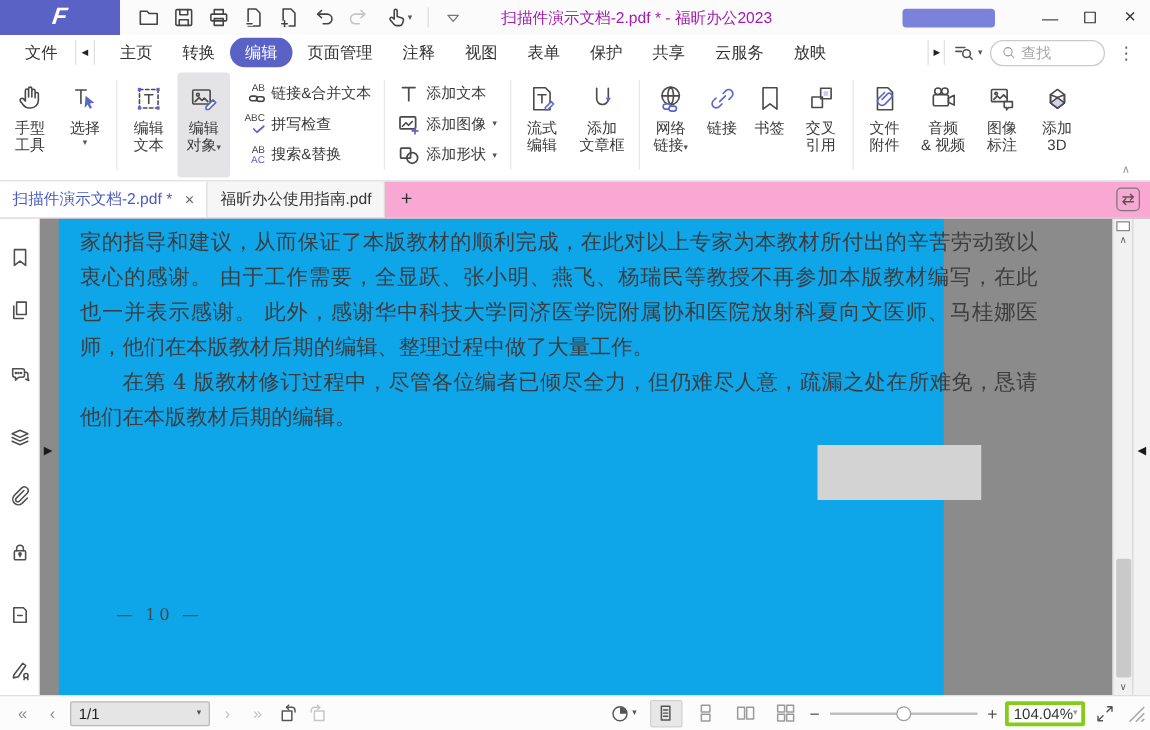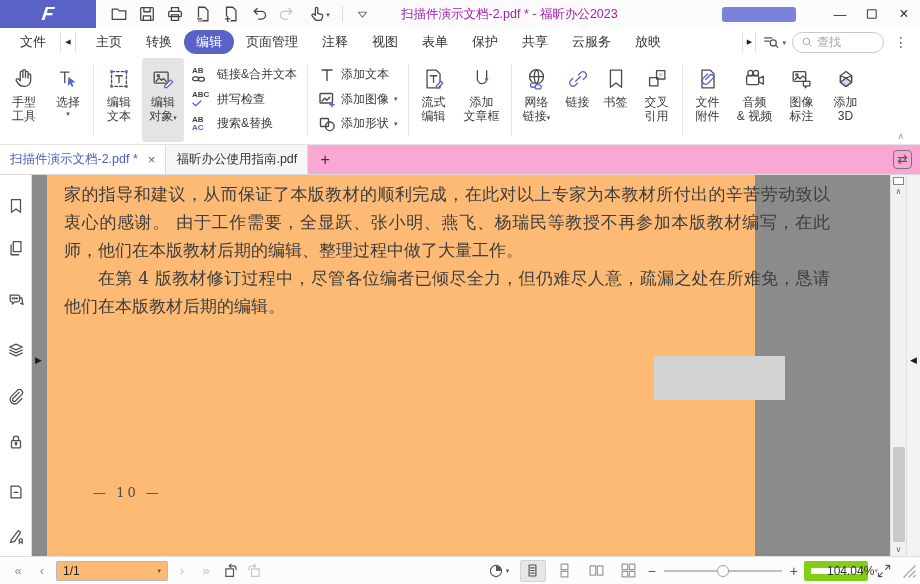--- a/index.html
+++ b/index.html
@@ -40,38 +40,38 @@
   .ribbon { height:89px; border-bottom:1px solid #E3E3E3; display:flex; align-items:stretch; padding:0 2px; position:relative; background:#fff; }
   .rsep { width:1px; background:#E8E8E8; margin:8px 3px; }
   .rbtn { min-width:42px; margin:2px 1px; border-radius:3px; display:flex; flex-direction:column; align-items:center; padding:8px 2px 0 2px; color:#3B3B3B; }
   .rbtn.active { background:#E4E4E6; }
   .rbtn svg { width:26px; height:26px; color:#4A4A4A; }
   .rlbl { margin-top:3px; font-size:12px; line-height:14px; text-align:center; white-space:pre-line; }
   .rcaret { font-size:7px; color:#555; margin-top:1px; }
   .inlinecaret { font-size:7px; color:#555; }
   .rrows { display:flex; flex-direction:column; justify-content:space-between; padding:8px 2px 10px 2px; }
   .rrow { display:flex; align-items:center; height:21px; font-size:12px; color:#3B3B3B; padding:0 5px; gap:5px; }
-  .abic { display:flex; flex-direction:column; align-items:flex-start; width:20px; font-weight:bold; font-size:8px; line-height:8px; color:#444; }
+  .abic { display:flex; flex-direction:column; align-items:flex-end; width:20px; font-weight:normal; font-size:8px; line-height:8px; color:#444; }
   .rowic { width:18px; height:18px; color:#4A4A4A; flex:0 0 auto; }
   .ribcollapse { position:absolute; right:16px; bottom:3px; color:#999; font-size:9px; }
 
   
   .tabbar { height:30px; background:#f9a8d4; border-bottom:1px solid #D9D9D9; display:flex; align-items:stretch; }
   .dtab { display:flex; align-items:center; padding:0 10px; font-size:12.5px; border-right:1px solid #DCDCDC; background:#F6F6F7; color:#333; }
   .dtab.active { background:#FFFFFF; color:#4A5BC0; }
   .dtab .x { margin-left:10px; color:#666; font-size:13px; }
   .newtab { width:34px; display:flex; align-items:center; justify-content:center; font-size:16px; color:#333; }
   .swapbox { margin-left:auto; align-self:center; margin-right:8px; width:19px; height:19px; border:1.4px solid #777; border-radius:4px; display:flex; align-items:center; justify-content:center; color:#555; }
 
   
   .main { position:absolute; top:175px; left:0; right:0; bottom:28px; display:flex; }
   .sidebar { width:32px; background:#fff; border-right:1px solid #DADADA; position:relative; flex:0 0 auto; }
   .sideic { position:absolute; left:7px; width:18px; height:18px; color:#4F4F4F; }
   .docarea { flex:1; background:#8B8B8B; position:relative; overflow:hidden; }
-  .page { position:absolute; left:15px; top:0; width:708px; height:100%; background:#fdba74; }
+  .page { position:absolute; left:15px; top:0; width:708px; height:100%; background:#0ea5e9; }
   .ptext { position:absolute; left:17px; top:5px; width:766px; font-family:"DejaVu Serif","Liberation Serif",serif; font-size:17px; color:#3D3D3D; }
   .pline { height:28px; line-height:28px; white-space:nowrap; }
   .pline.full { text-align:justify; text-align-last:justify; white-space:normal; overflow:hidden; }
   .pline.indent { text-indent:2em; }
   .redact { position:absolute; left:607px; top:181px; width:131px; height:44px; background:#D3D3D3; }
   .pfooter { position:absolute; left:46px; top:310px; font-size:13px; color:#4A4A4A; letter-spacing:3px; font-family:"DejaVu Serif","Liberation Serif",serif; }
   .paneltoggle { position:absolute; font-size:9px; color:#1A1A1A; top:180px; }
   .ltoggle { left:3px; }
   .scrollbar { position:absolute; top:0; bottom:0; right:14px; width:16px; background:#F1F1F1; border-left:1px solid #DFDFDF; }
   .scr-split { position:absolute; top:2px; left:2px; width:11px; height:8px; border:1px solid #888; background:#fff; }
@@ -79,31 +79,31 @@
   .scr-dn { position:absolute; bottom:2px; width:100%; text-align:center; font-size:8px; color:#666; }
   .scr-thumb { position:absolute; left:2px; width:12px; top:272px; height:95px; background:#C9C9C9; border-radius:2px; }
   .rightstrip { position:absolute; top:0; bottom:0; right:0; width:14px; background:#F3F3F3; border-left:1px solid #E0E0E0; }
   .rtoggle { right:3px; }
 
   
   .statusbar { position:absolute; left:0; right:0; bottom:0; height:28px; background:#FCFCFC; border-top:1px solid #DEDEDE; display:flex; align-items:center; font-size:12px; color:#555; }
   .sb-left { display:flex; align-items:center; gap:4px; padding-left:8px; }
   .navg { width:20px; text-align:center; color:#8E8E8E; font-size:13px; }
   .navg.dim { color:#C3C3C3; }
-  .pagebox { width:112px; height:20px; border:1px solid #B9B9B9; border-radius:2px; display:flex; align-items:center; padding:0 6px; color:#222; background:#fdba74; }
+  .pagebox { width:112px; height:20px; border:1px solid #B9B9B9; border-radius:2px; display:flex; align-items:center; padding:0 6px; color:#222; background:#e5e5e5; }
   .pagebox .caret { margin-left:auto; color:#555; }
   .sbic { width:20px; height:20px; display:flex; align-items:center; justify-content:center; color:#555; }
   .sbic.dim { color:#C6C6C6; }
   .sb-right { margin-left:auto; display:flex; align-items:center; gap:6px; padding-right:4px; }
   .layoutbtn { width:26px; height:22px; display:flex; align-items:center; justify-content:center; color:#9A9A9A; border-radius:2px; }
   .layoutbtn.active { background:#E7E7E8; border:1px solid #D2D2D2; color:#555; }
   .zslider { width:118px; height:2px; background:#BFBFBF; position:relative; margin:0 2px; }
   .zthumb { position:absolute; left:50%; top:50%; transform:translate(-50%,-50%); width:12px; height:12px; border-radius:50%; background:#fff; border:1px solid #9E9E9E; }
   .pm { color:#555; font-size:14px; }
-  .zoombox { width:64px; height:20px; border:7px solid #84cc16; border-radius:2px; display:flex; align-items:center; padding:0 16px; color:#333; background:#fff; }
+  .zoombox { width:64px; height:20px; border:3px solid #84cc16; border-radius:2px; display:flex; align-items:center; padding:0 4px; color:#333; background:#fff; }
   .zoombox .caret { margin-left:auto; color:#999; }
   .grip { width:14px; height:14px; color:#AAA; margin-left:2px; }
 </style>
 </head>
 <body>
 
 <div class="titlebar">
   <div class="logo">
       <span>F</span>
     </div>
@@ -456,20 +456,21 @@
         <circle cx="15.3" cy="15" r="1.9"></circle>
         <path d="M14.3 16.7l-.8 1.8M16.3 16.7l.8 1.8"></path>
       </svg>
   </div>
 
   <div class="docarea">
     <div class="page">
       <div class="ptext">
         <div class="pline full">家的指导和建议，从而保证了本版教材的顺利完成，在此对以上专家为本教材所付出的辛苦劳动致以</div>
         <div class="pline full">衷心的感谢。 由于工作需要，全显跃、张小明、燕飞、杨瑞民等教授不再参加本版教材编写，在此</div>
+        <div class="pline full">也一并表示感谢。 此外，感谢华中科技大学同济医学院附属协和医院放射科夏向文医师、马桂娜医</div>
         <div class="pline">师，他们在本版教材后期的编辑、整理过程中做了大量工作。</div>
         <div class="pline full indent">在第 4 版教材修订过程中，尽管各位编者已倾尽全力，但仍难尽人意，疏漏之处在所难免，恳请</div>
         <div class="pline">他们在本版教材后期的编辑。</div>
       </div>
       <div class="redact"></div>
       <div class="pfooter">— 10 —</div>
     </div>
     <div class="paneltoggle ltoggle">▶</div>
     <div class="scrollbar">
       <div class="scr-split"></div>

